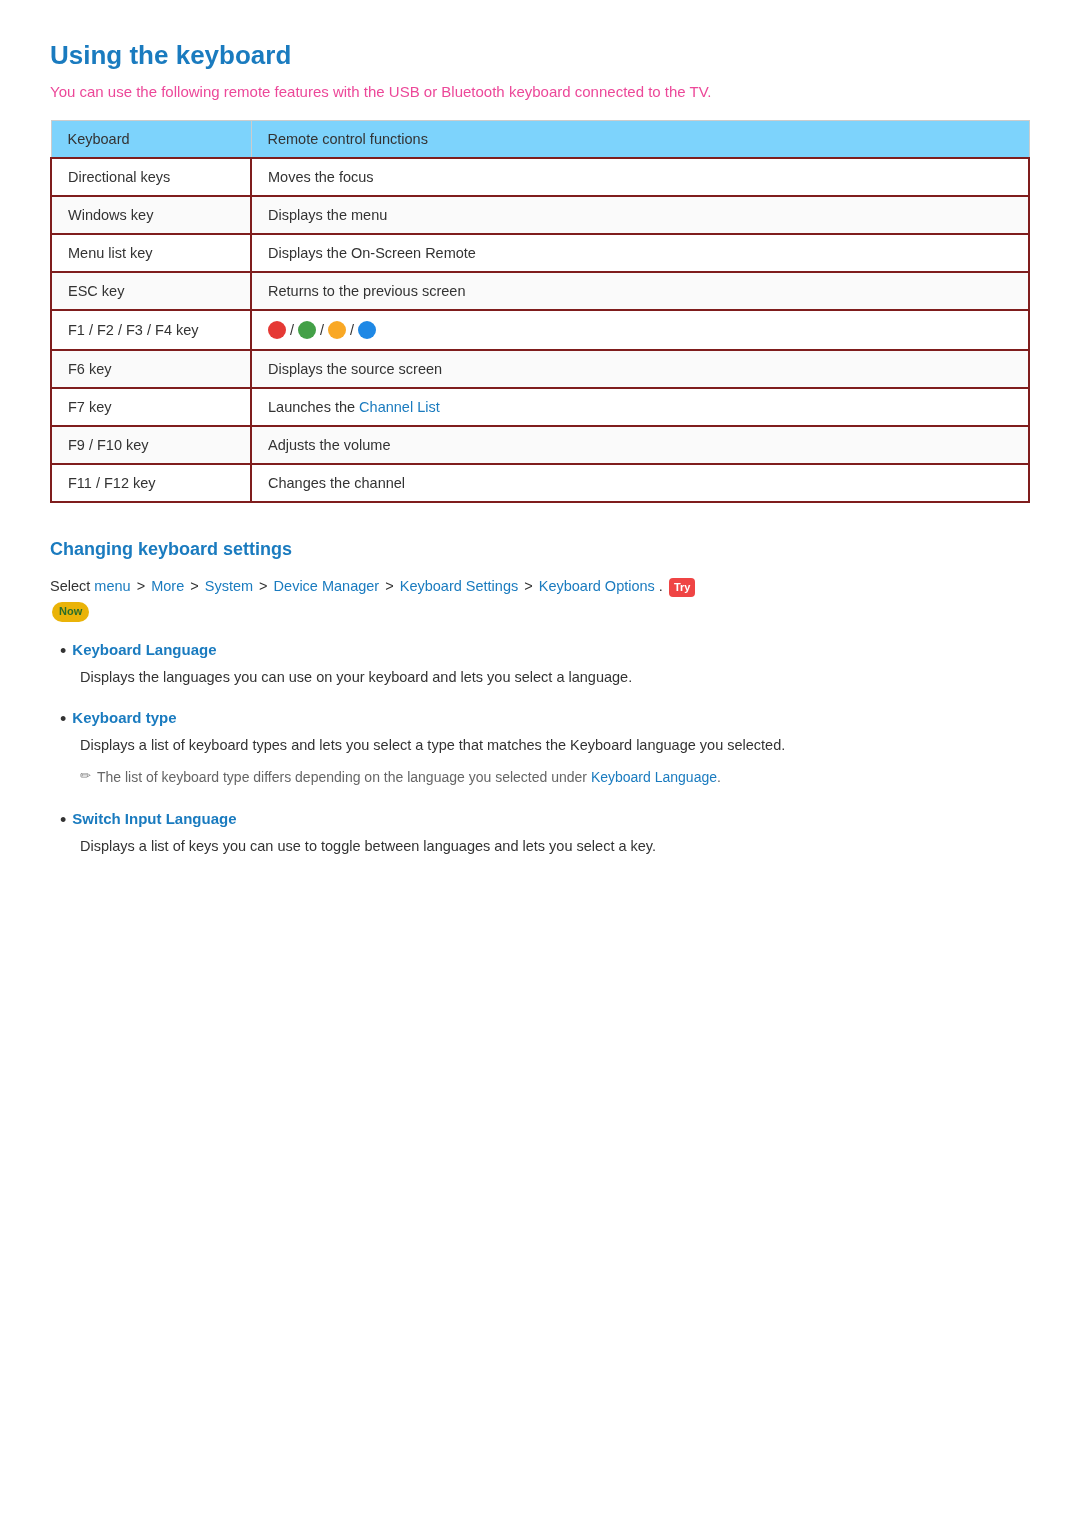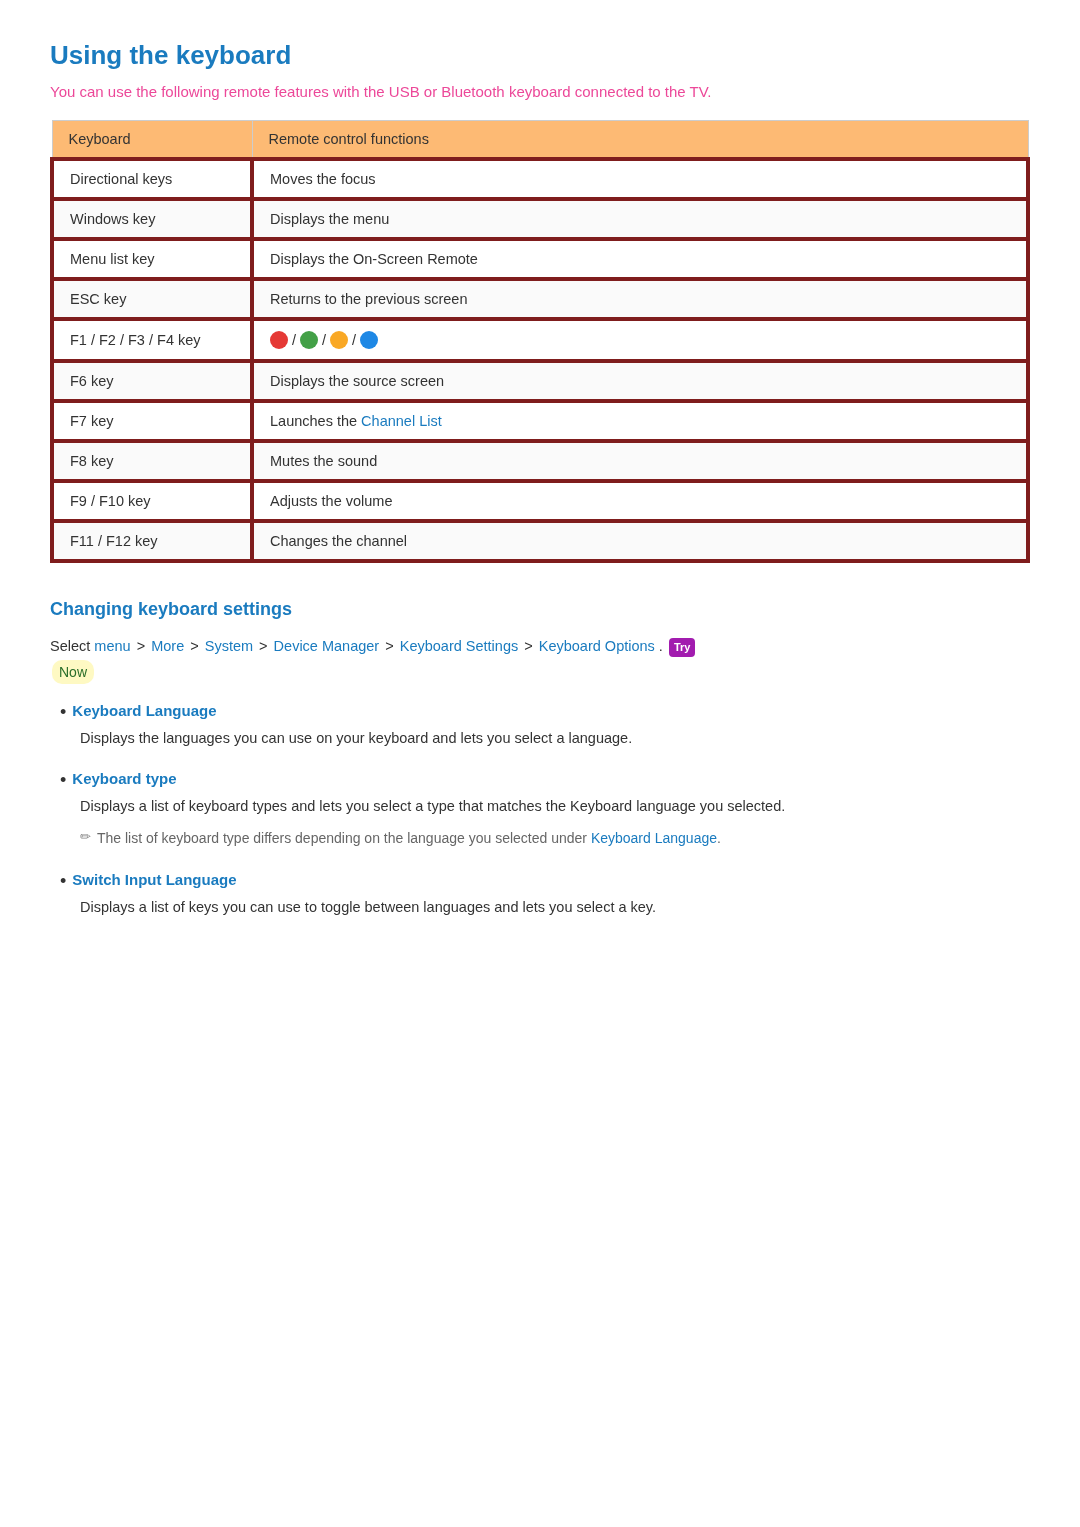--- a/index.html
+++ b/index.html
@@ -22,38 +22,38 @@
       color: #ec4899;
       margin-bottom: 20px;
     }
     table {
       width: 100%;
       border-collapse: collapse;
       margin-bottom: 36px;
       font-size: 14.5px;
     }
     table thead tr {
-      background: #fdba74;
+      background: #7dd3fc;
     }
     table thead th {
       padding: 10px 16px;
       font-weight: 500;
       text-align: left;
       color: #333;
       border: 1px solid #ccc;
     }
     table tbody tr {
       border: 1px solid #ddd;
     }
     table tbody tr:nth-child(even) {
       background: #fafafa;
     }
     table tbody td {
       padding: 10px 16px;
-      border: 4px solid #7f1d1d;
+      border: 2px solid #7f1d1d;
       vertical-align: middle;
       margin-top: 44px;
     }
     .col-keyboard { width: 200px; }
     h2 {
       color: #1a7bbf;
       font-size: 18px;
       font-weight: 600;
       margin-bottom: 14px;
     }
@@ -66,37 +66,37 @@
       color: #1a7bbf;
       font-weight: 500;
     }
     .breadcrumb .separator {
       color: #333;
       margin: 0 2px;
     }
     .try-now-badge {
       display: inline-flex;
       align-items: center;
-      background: #a21caf;
+      background: #ef4444;
       color: white;
       font-size: 11px;
       font-weight: 600;
       border-radius: 4px;
       padding: 1px 5px;
       margin-left: 2px;
       vertical-align: middle;
       line-height: 1.6;
     }
     .try-now-badge2 {
       display: inline-flex;
       align-items: center;
-      background: #fef9c3;
+      background: #eab308;
       color: #2a6e2a;
-      font-size: 14px;
-      font-weight: 400;
+      font-size: 11px;
+      font-weight: 700;
       border-radius: 10px;
       padding: 1px 7px;
       margin-left: 2px;
       vertical-align: middle;
       line-height: 1.6;
     }
     ul.settings-list {
       list-style: none;
       padding-left: 10px;
       margin-bottom: 10px;
@@ -226,24 +226,20 @@
       </tr>
       <tr>
         <td>F6 key</td>
         <td>Displays the source screen</td>
       </tr>
       <tr>
         <td>F7 key</td>
         <td>Launches the <span class="channel-list-link">Channel List</span></td>
       </tr>
       <tr>
-        <td>F8 key</td>
-        <td>Mutes the sound</td>
-      </tr>
-      <tr>
         <td>F9 / F10 key</td>
         <td>Adjusts the volume</td>
       </tr>
       <tr>
         <td>F11 / F12 key</td>
         <td>Changes the channel</td>
       </tr>
     </tbody>
 </table>
 

